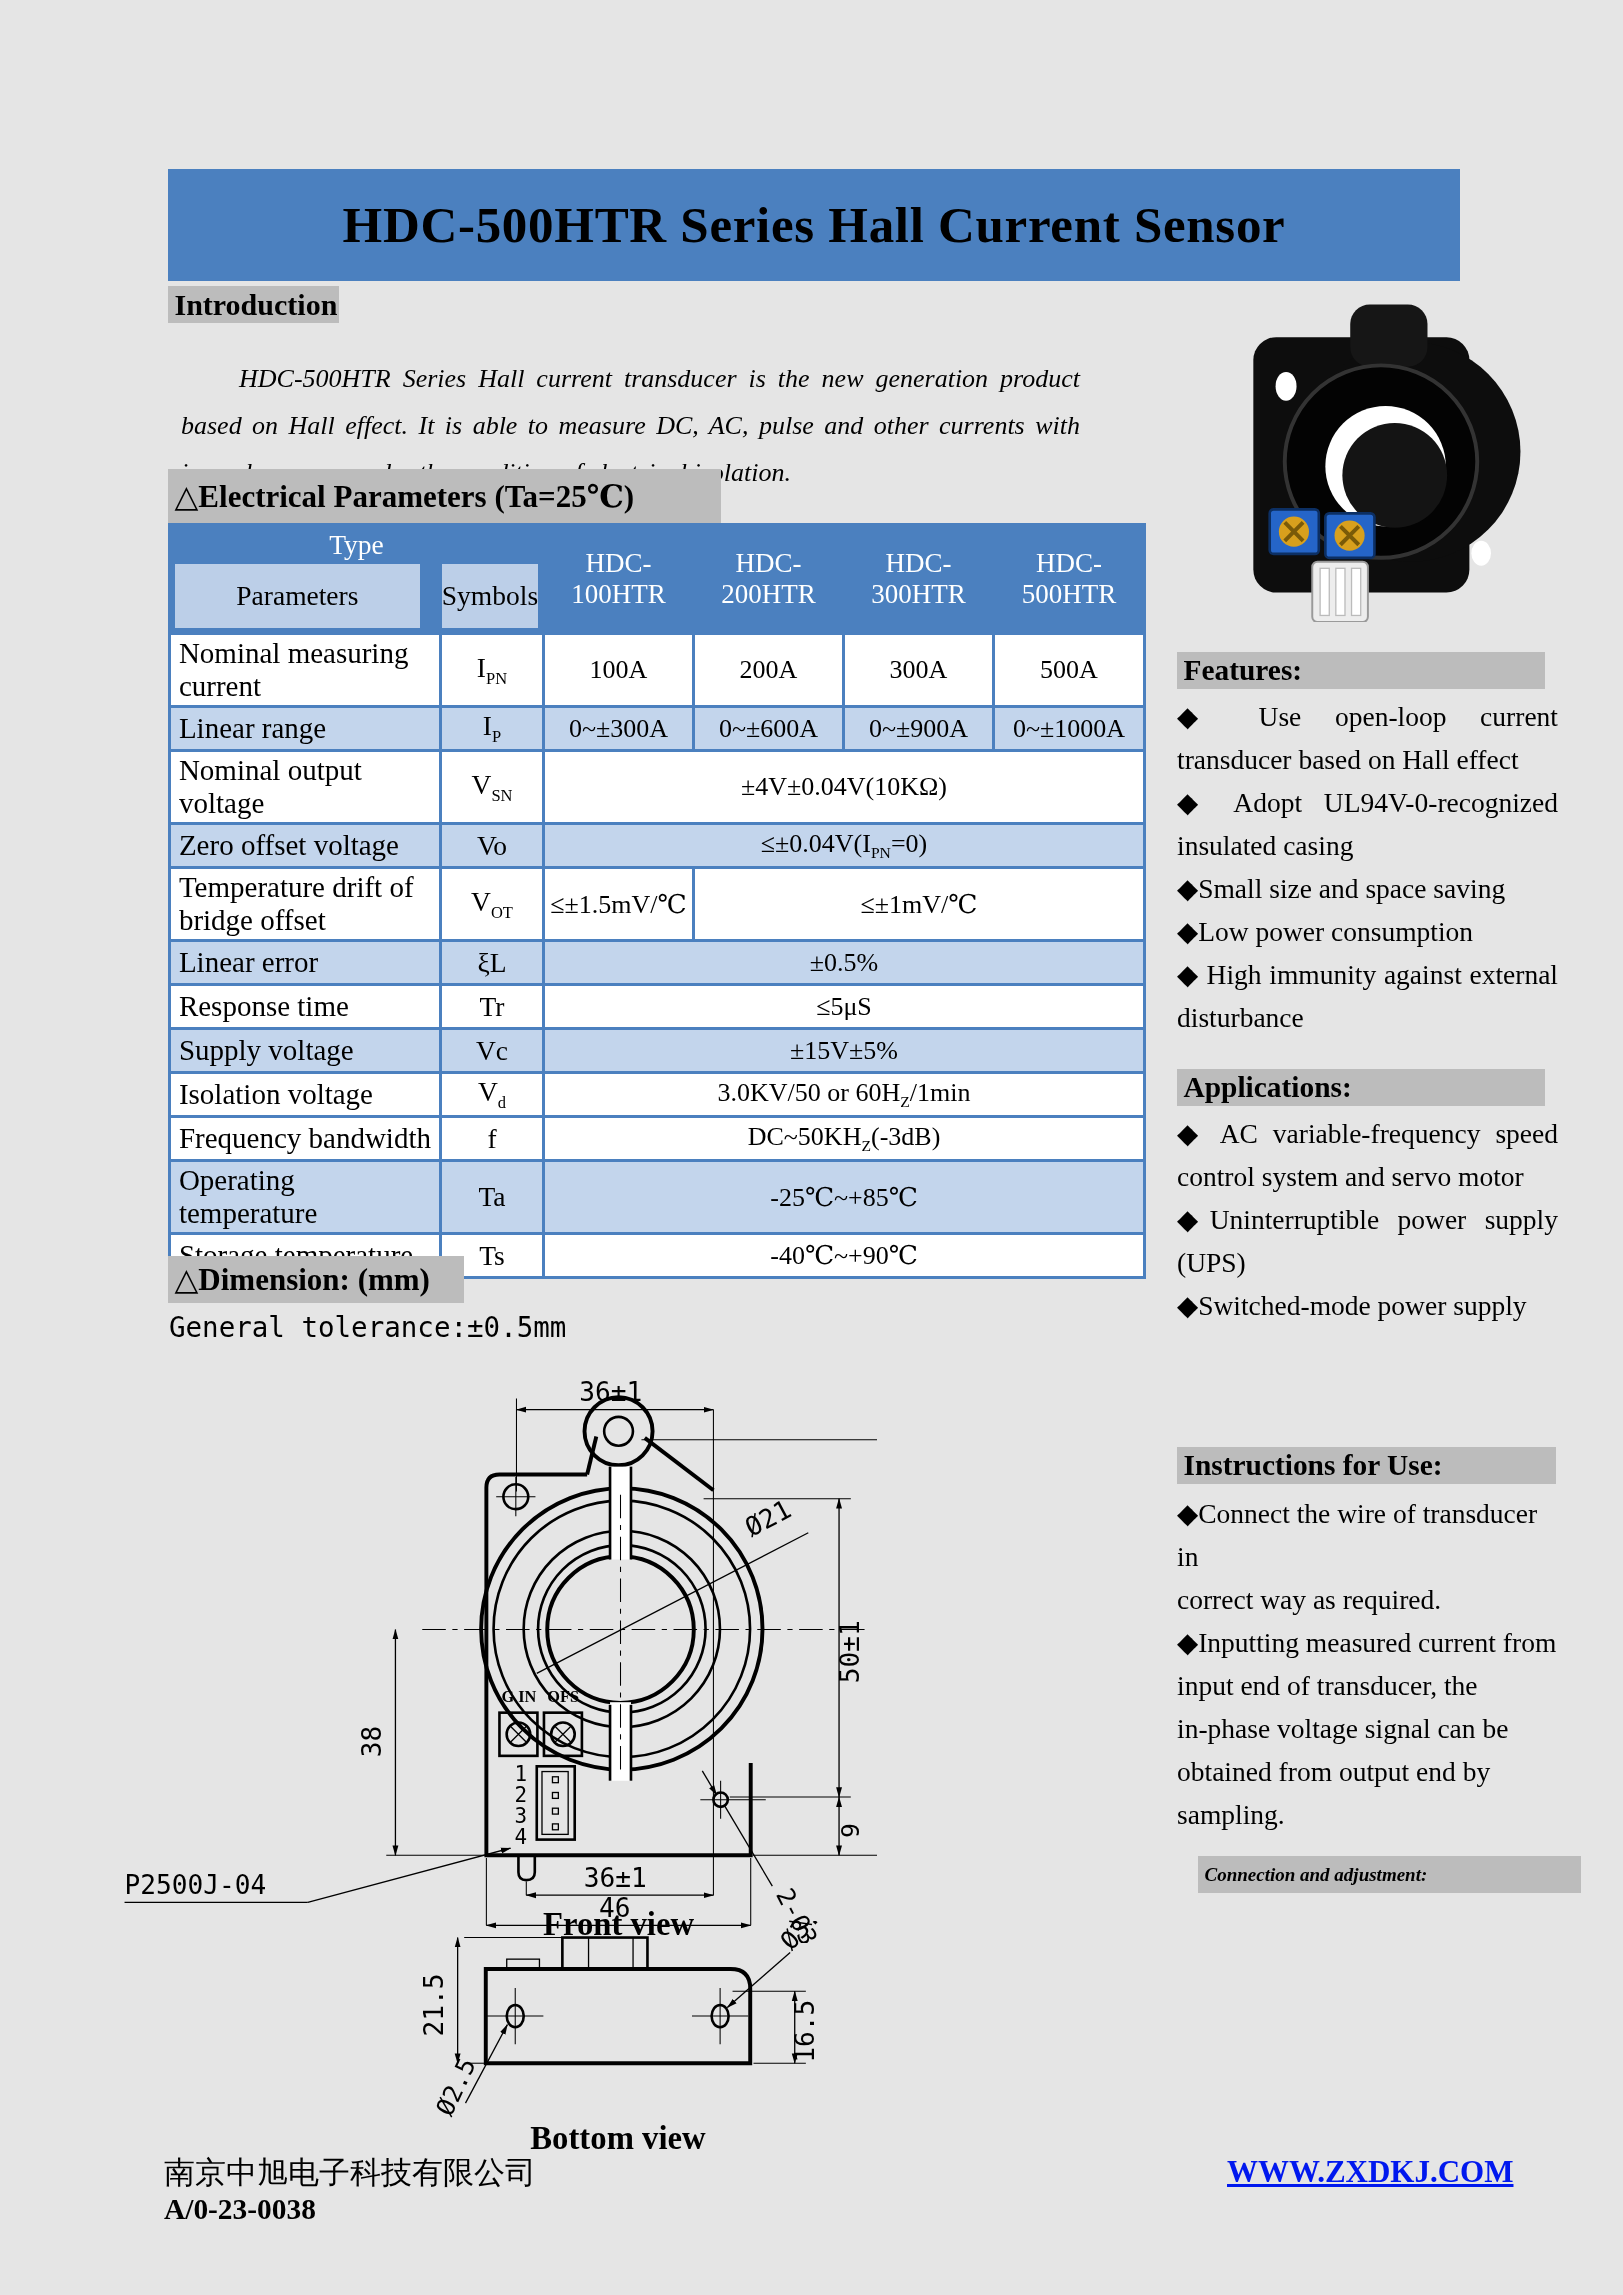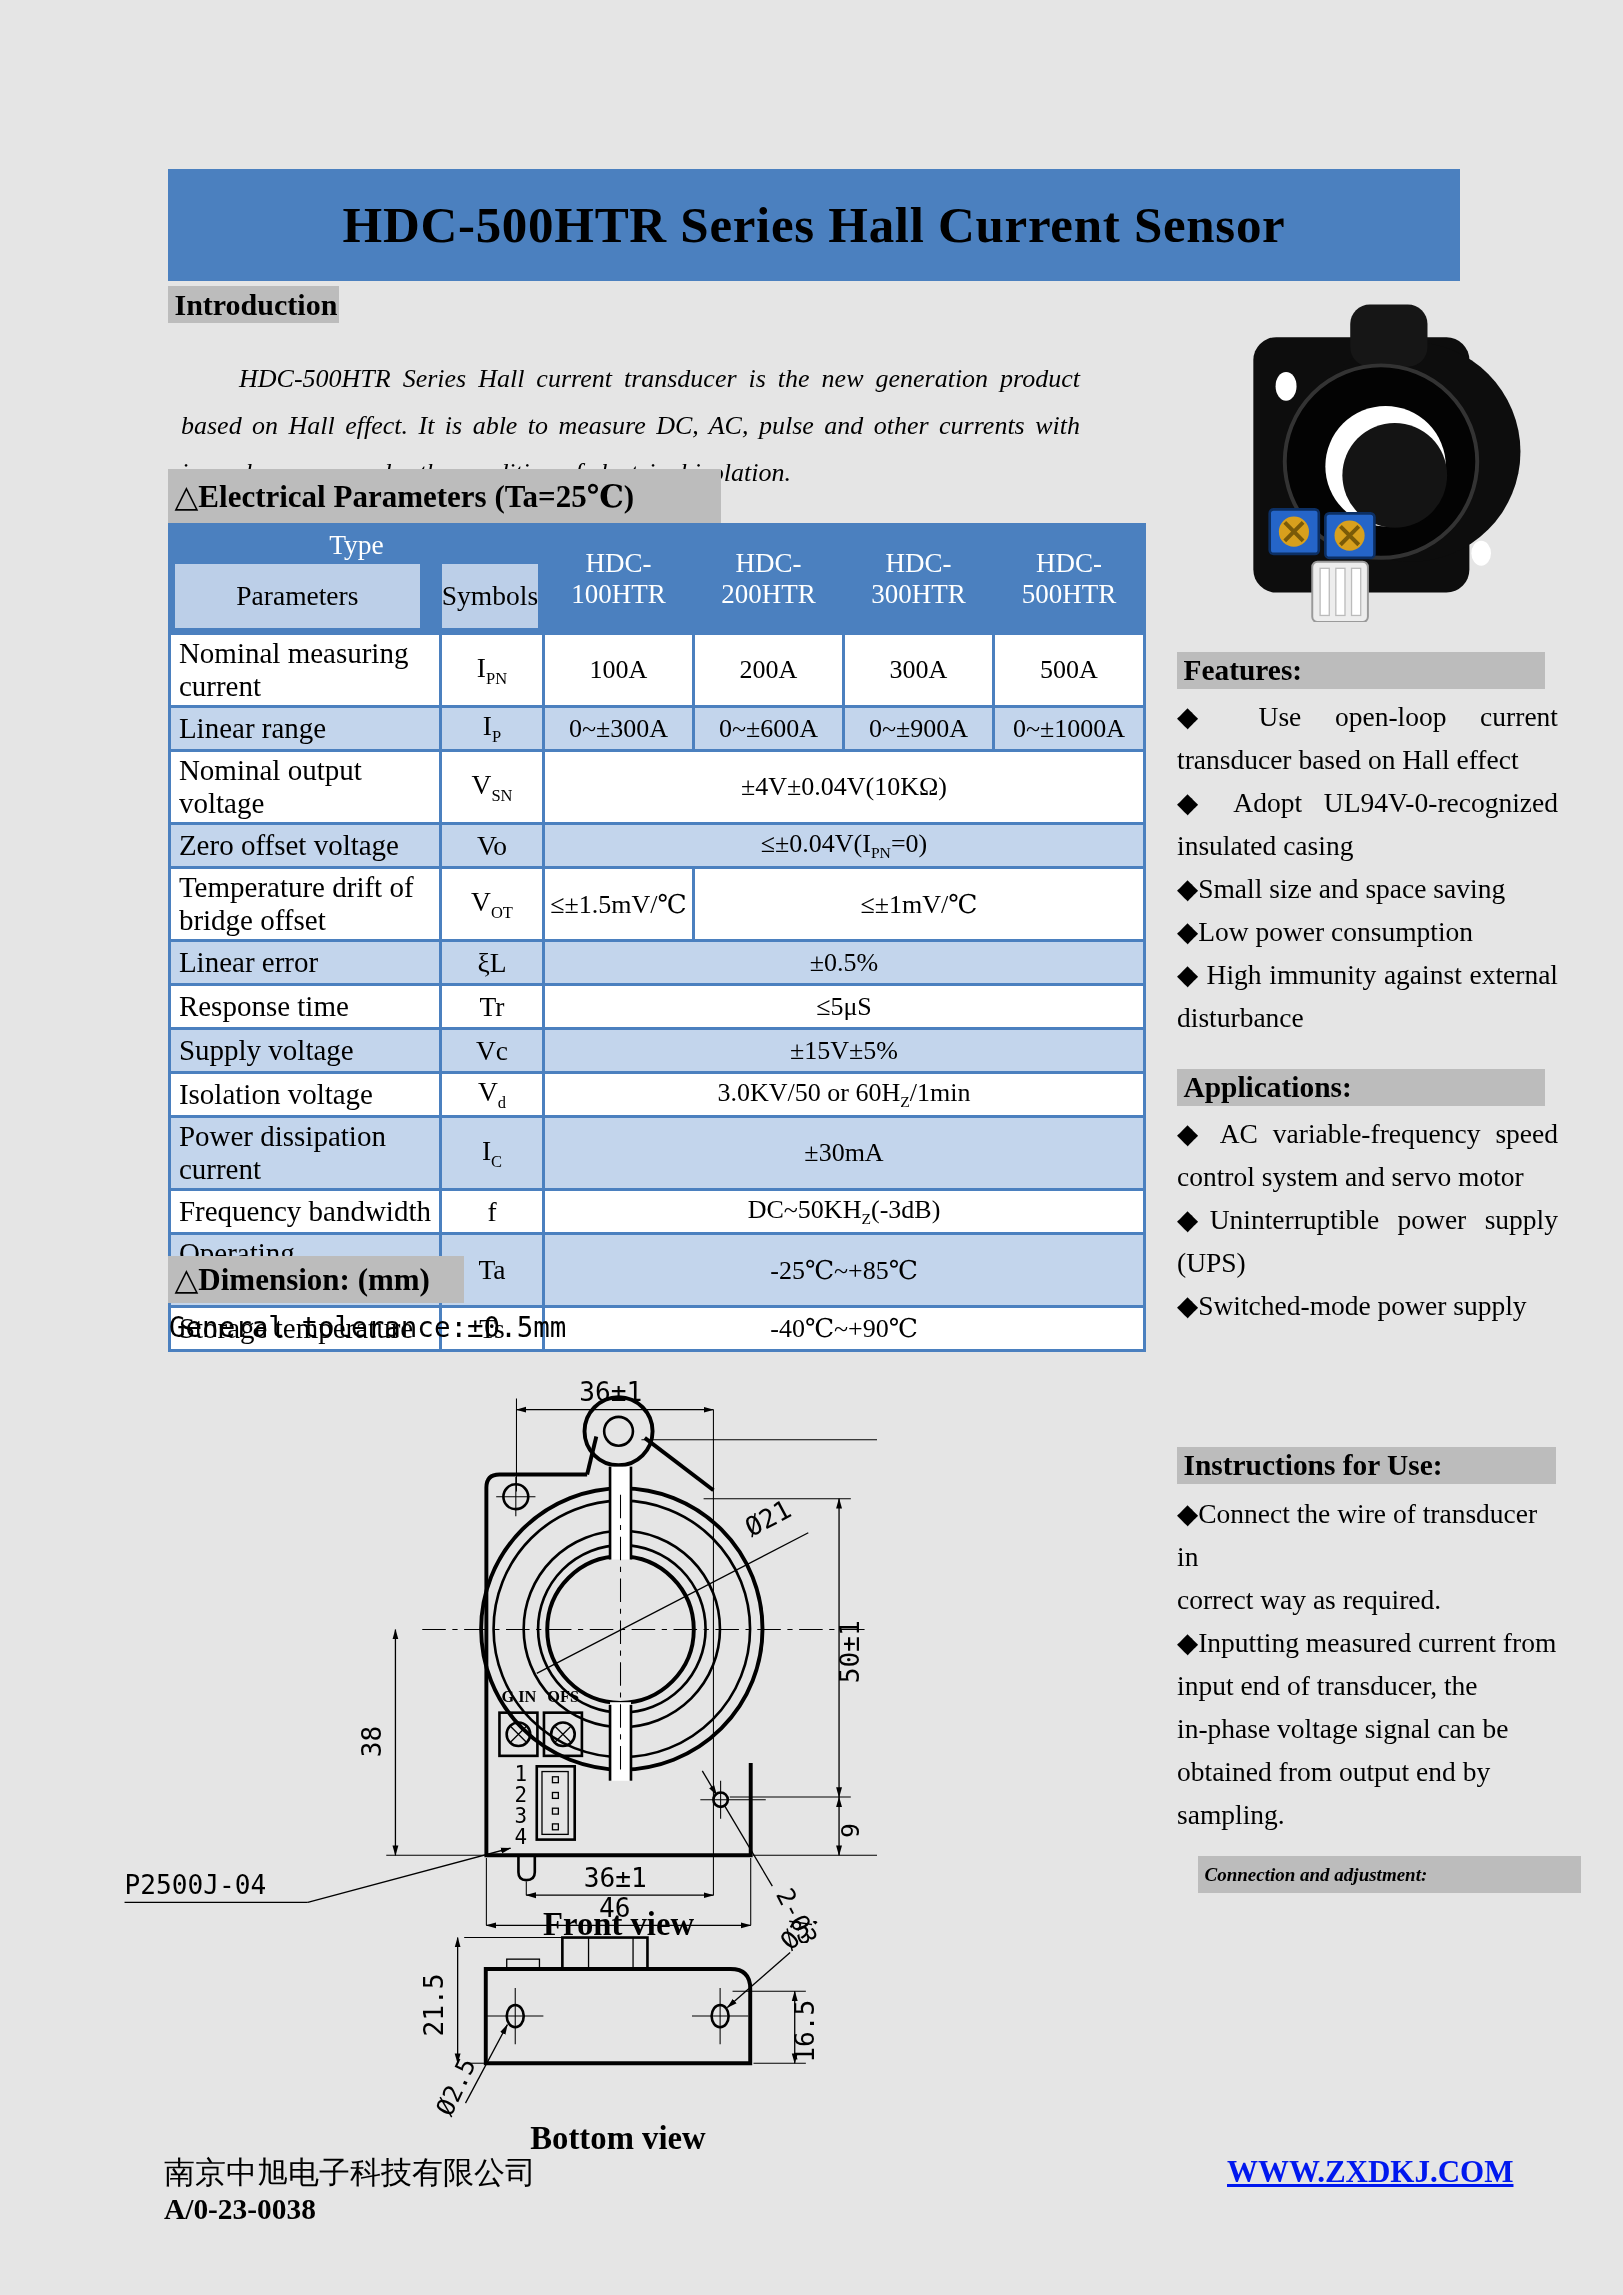--- a/index.html
+++ b/index.html
@@ -189,25 +189,20 @@
           <tr class="alt">
             <td class="label">Supply voltage</td>
             <td class="sym">Vc</td>
             <td class="val" colspan="4">±15V±5%</td>
           </tr>
           <tr>
             <td class="label">Isolation voltage</td>
             <td class="sym">V<sub>d</sub></td>
             <td class="val" colspan="4">3.0KV/50 or 60H<sub>Z</sub>/1min</td>
           </tr>
-          <tr class="alt">
-            <td class="label">Power dissipation current</td>
-            <td class="sym">I<sub>C</sub></td>
-            <td class="val" colspan="4">±30mA</td>
-          </tr>
           <tr>
             <td class="label">Frequency bandwidth</td>
             <td class="sym">f</td>
             <td class="val" colspan="4">DC~50KH<sub>Z</sub>(-3dB)</td>
           </tr>
           <tr class="alt">
             <td class="label">Operating temperature</td>
             <td class="sym">Ta</td>
             <td class="val" colspan="4">-25℃~+85℃</td>
           </tr>

